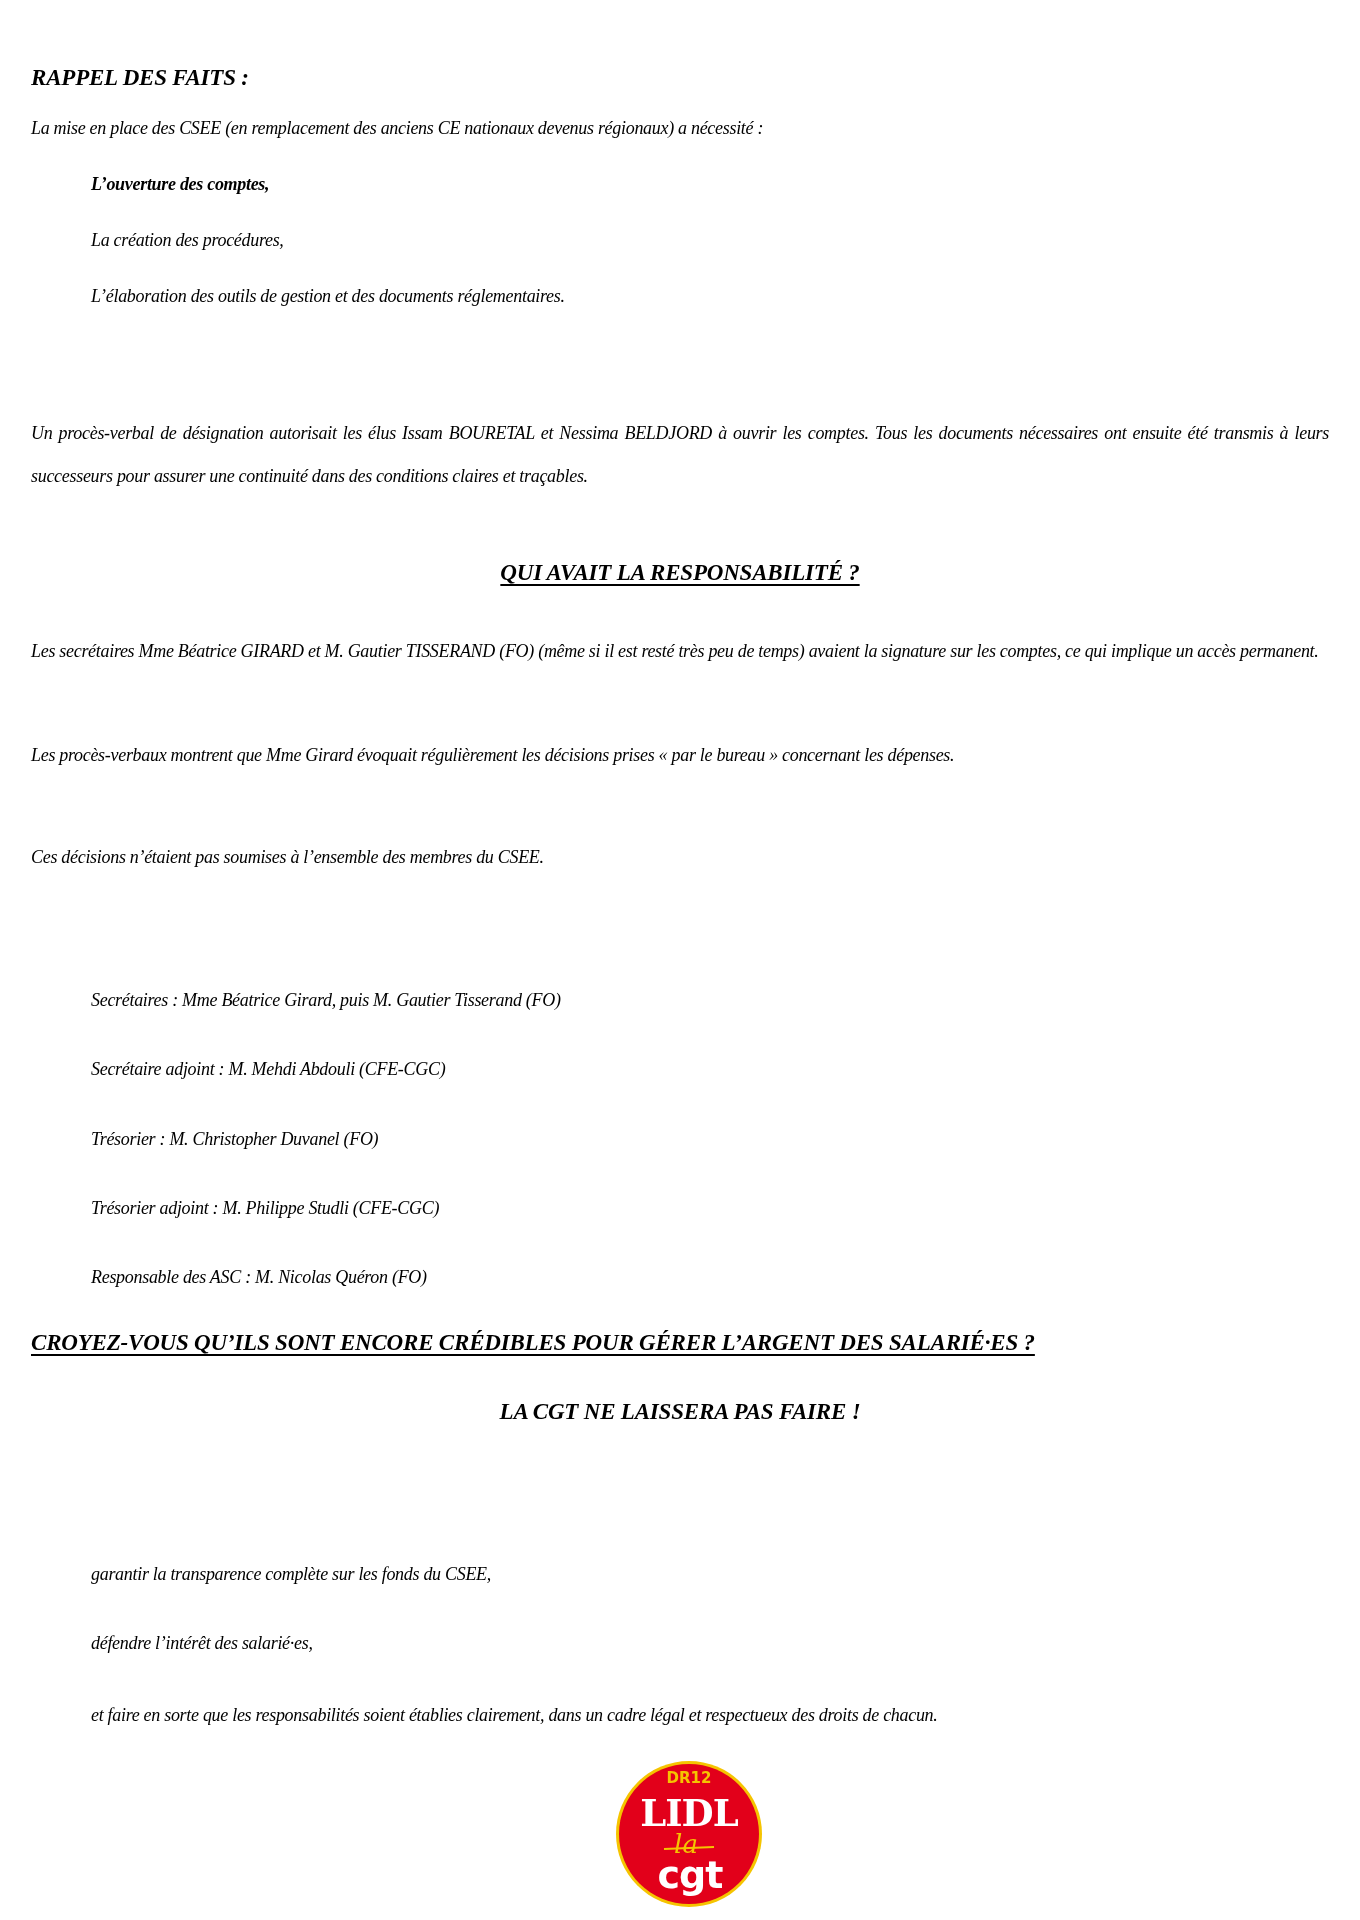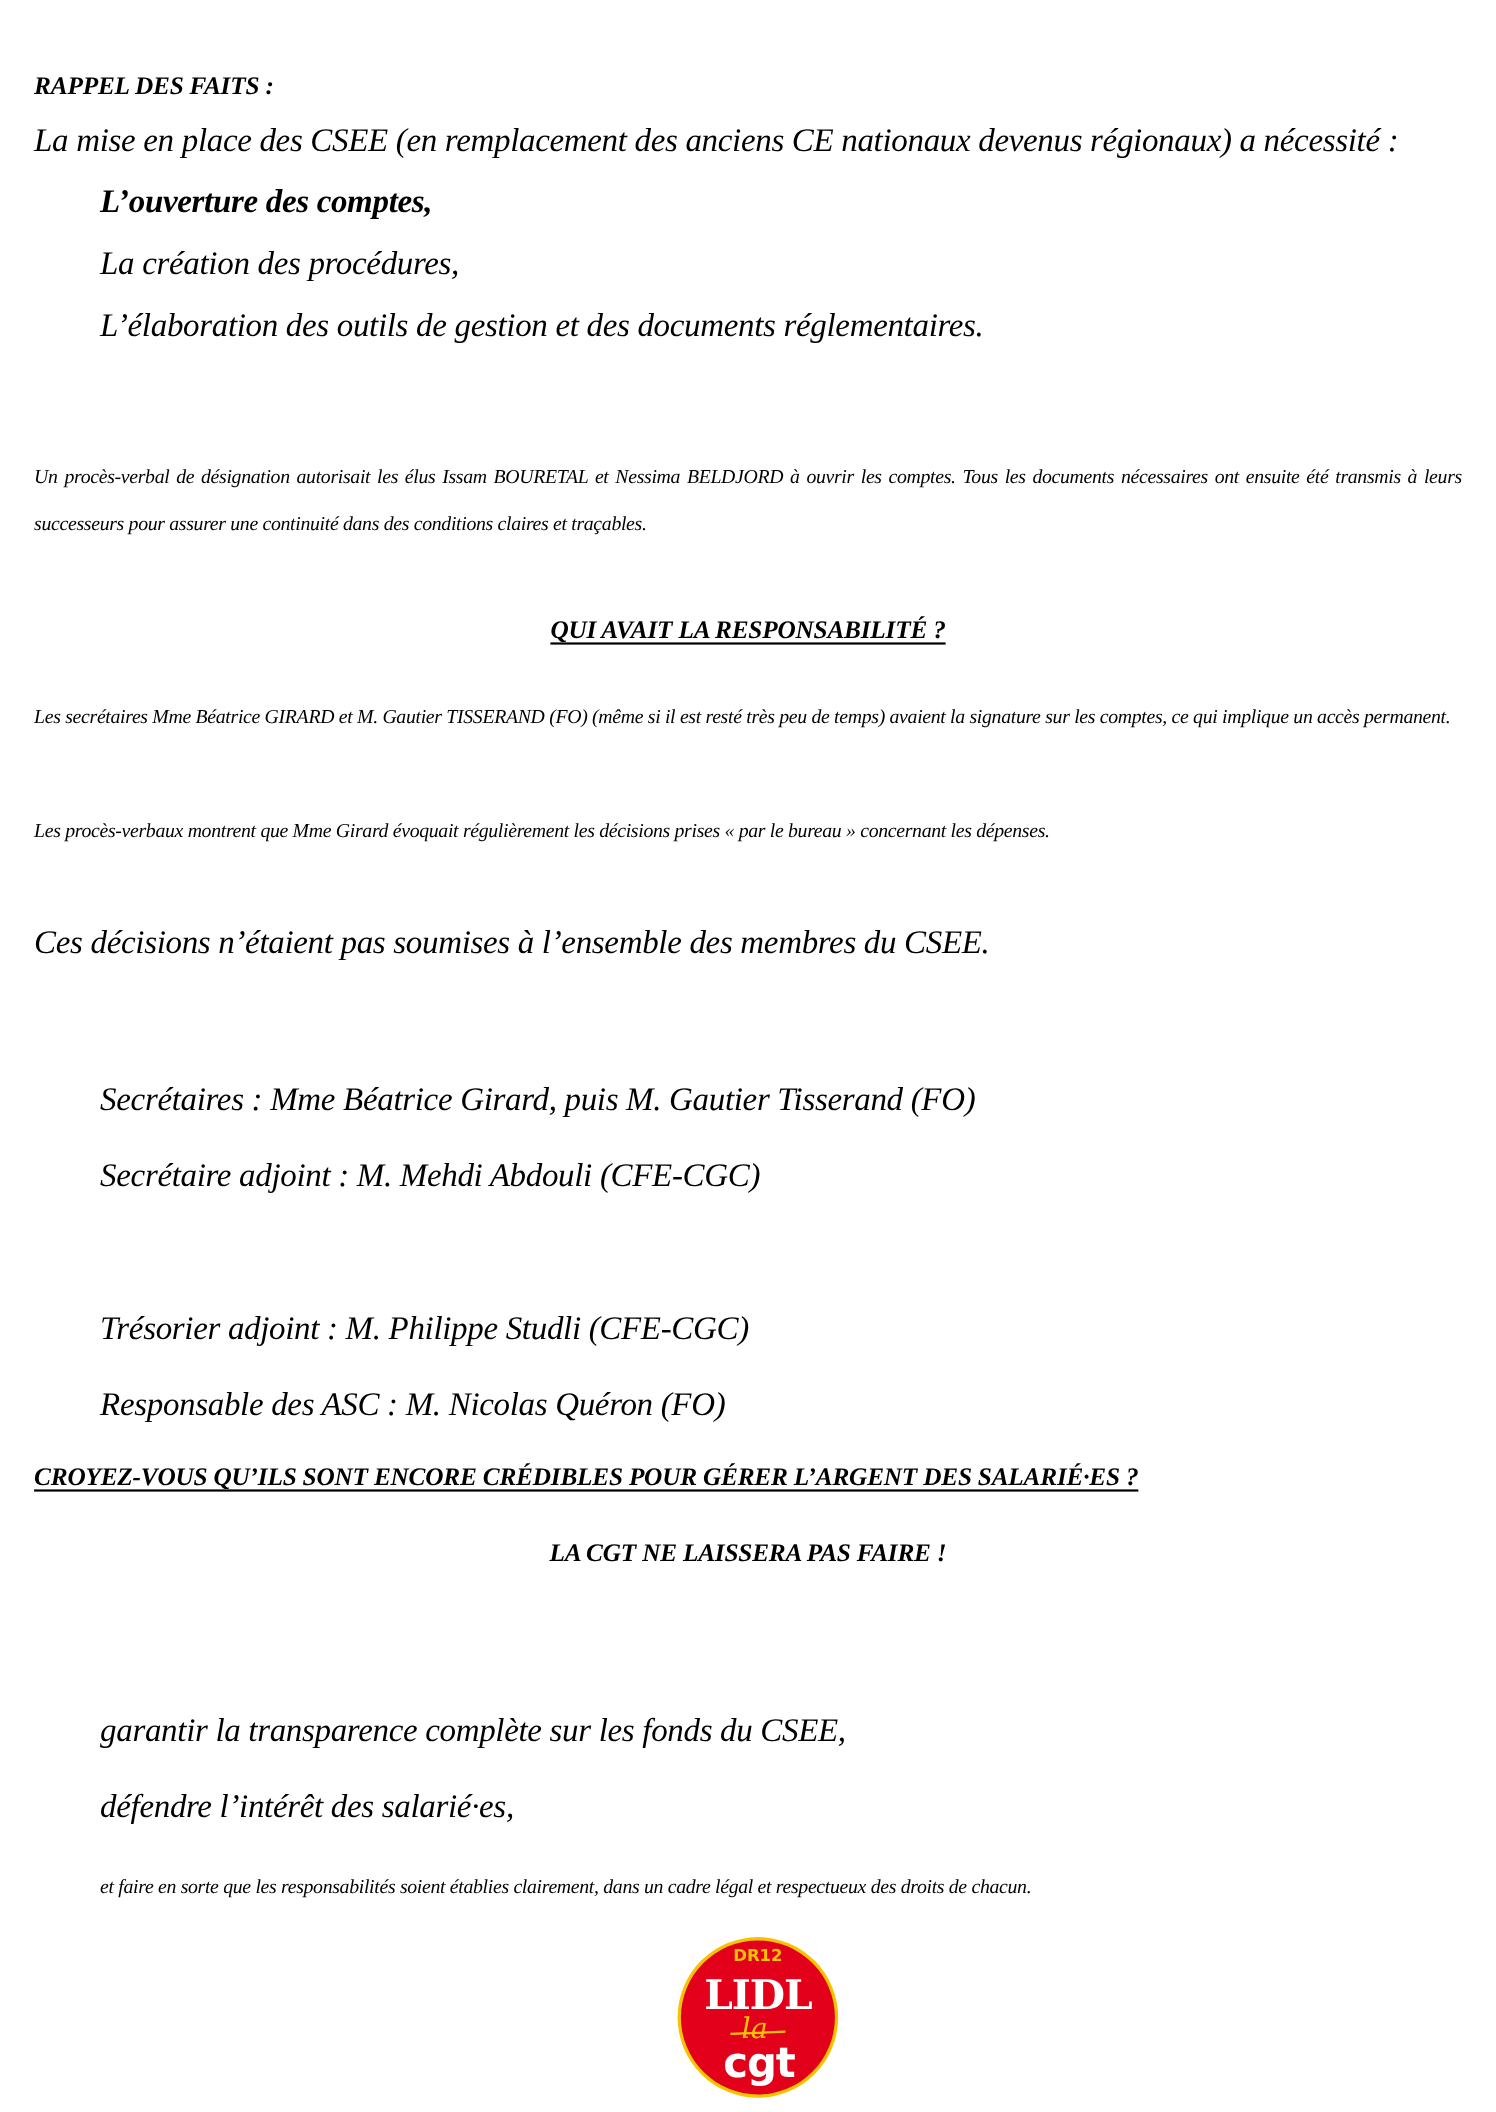--- a/index.html
+++ b/index.html
@@ -19,21 +19,21 @@
       position: absolute;
       left: 0;
       top: 0;
       width: 1360px;
       height: 1388px;
     }
     .line {
       position: absolute;
       left: 31px;
       font-style: italic;
-      font-size: 30px;
+      font-size: 18px;
       line-height: 36px;
       white-space: nowrap;
       letter-spacing: -0.3px;
     }
     .indent { left: 91px; }
     .para {
       position: absolute;
       left: 31px;
       width: 1298px;
       font-style: italic;
@@ -91,20 +91,21 @@
 
   <div class="para" style="top:630px;">Les secrétaires Mme Béatrice GIRARD et M. Gautier TISSERAND (FO) (même si il est resté très peu de temps) avaient la signature sur les comptes, ce qui implique un accès permanent.</div>
 
   <div class="para" style="top:734px;">Les procès-verbaux montrent que Mme Girard évoquait régulièrement les décisions prises « par le bureau » concernant les dépenses.</div>
 
   <div class="line" style="top:839px;">Ces décisions n’étaient pas soumises à l’ensemble des membres du CSEE.</div>
 
 
   <div class="line indent" style="top:982px;">Secrétaires : Mme Béatrice Girard, puis M. Gautier Tisserand (FO)</div>
   <div class="line indent" style="top:1051px;">Secrétaire adjoint : M. Mehdi Abdouli (CFE-CGC)</div>
+  <div class="line indent" style="top:1121px;">Trésorier : M. Christopher Duvanel (FO)</div>
   <div class="line indent" style="top:1190px;">Trésorier adjoint : M. Philippe Studli (CFE-CGC)</div>
   <div class="line indent" style="top:1259px;">Responsable des ASC : M. Nicolas Quéron (FO)</div>
 
   <div class="heading" style="left:31px; top:1327px;">
     <span class="underlined">CROYEZ-VOUS QU’ILS SONT ENCORE CRÉDIBLES POUR GÉRER L’ARGENT DES SALARIÉ·ES ?</span>
   </div>
 
   <div class="heading center" style="top:1396px;">LA CGT NE LAISSERA PAS FAIRE !</div>
 
 

